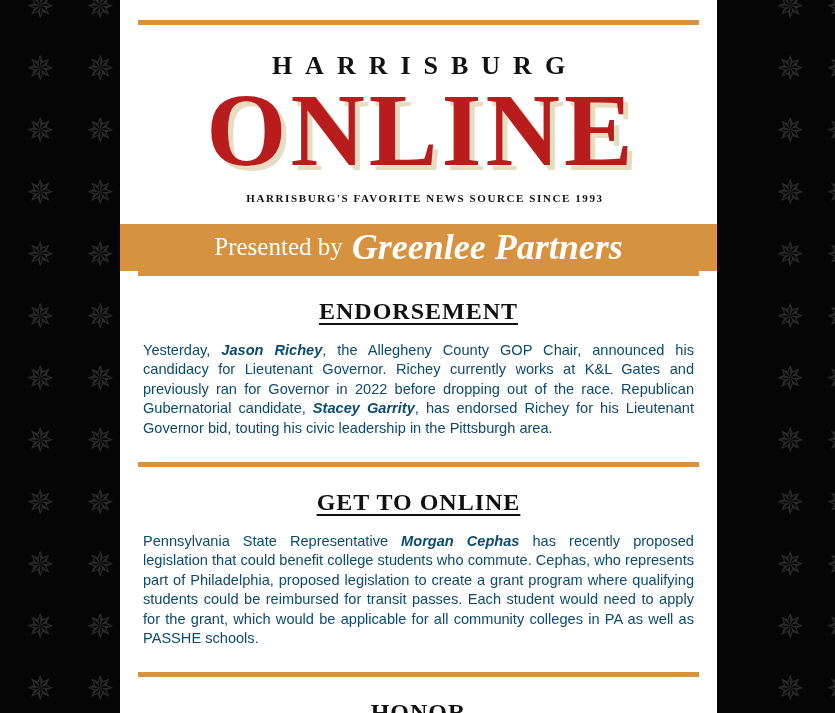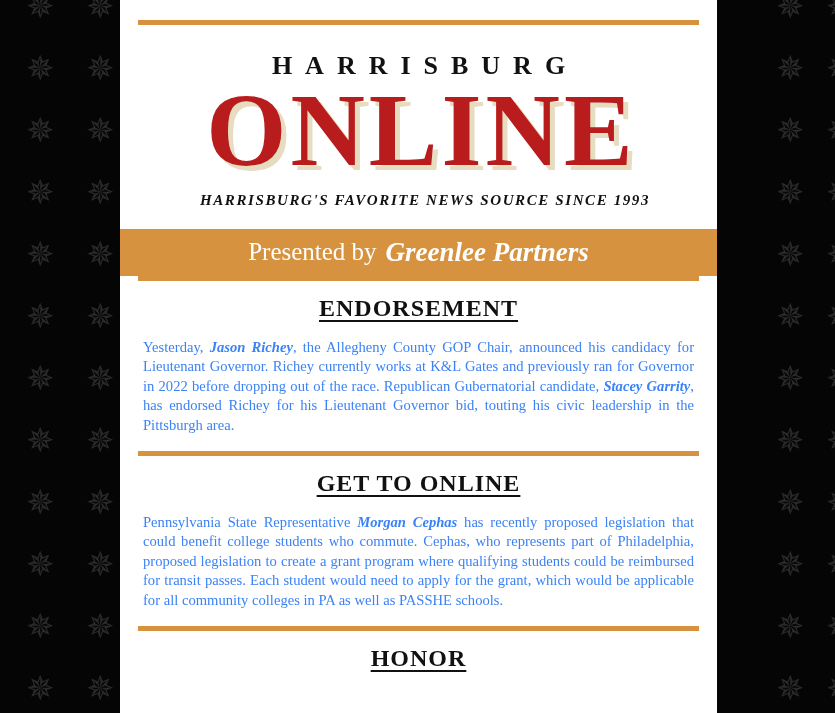--- a/index.html
+++ b/index.html
@@ -70,22 +70,21 @@
     line-height: 0.96;
     font-weight: 700;
     letter-spacing: 4px;
     color: #b91c1c;
     text-shadow: 5px 5px 0 #e6dcc0;
     text-indent: 6px;
   }
   .masthead-tagline {
     margin-top: 12px;
     font-family: "Liberation Serif", serif;
-    font-style: italic;
-    font-size: 15px;
+    font-size: 11px;
     letter-spacing: 1.6px;
     font-weight: 700;
     color: #111;
     padding-left: 13px;
   }
 
   
   .sponsor-bar {
     margin-top: 20px;
     background: #d7923f;
@@ -94,56 +93,56 @@
     display: flex;
     align-items: center;
     justify-content: center;
     gap: 9px;
   }
   .sponsor-pre {
     font-size: 25px;
     font-family: "Liberation Serif", serif;
   }
   .sponsor-name {
-    font-size: 27px;
+    font-size: 36px;
     font-style: italic;
     font-weight: 700;
     font-family: "Liberation Serif", serif;
     text-align: center;
   }
 
   
   .issue-date {
     text-align: center;
     font-family: "DejaVu Sans Mono", monospace;
     font-size: 23px;
     font-weight: 700;
     color: #111;
     padding: 14px 0 16px 0;
     letter-spacing: 0px;
   }
 
   
-  .section { padding: 0 18px; }
+  .section { padding: 8px 18px; }
   .section-head {
     text-align: center;
     font-family: "Liberation Serif", serif;
     font-size: 24px;
     font-weight: 700;
     letter-spacing: 1px;
     color: #111;
     text-decoration: underline;
     text-underline-offset: 4px;
     padding: 14px 0 10px 0;
   }
   .section-body {
-    font-family: Liberation Serif, serif;
+    font-family: Liberation Sans, sans-serif;
     font-size: 14.6px;
     line-height: 1.33;
-    color: #3b82f6;
+    color: #0c4a6e;
     text-align: justify;
     padding: 6px 5px 16px 5px;
   }
   .section-body b { font-weight: 700; font-style: italic; }
 </style>
 </head>
 <body>
 
 <div id="bg-pattern">
     <span class="bg-star" style="left:26px; top:-10px;">✵</span>

